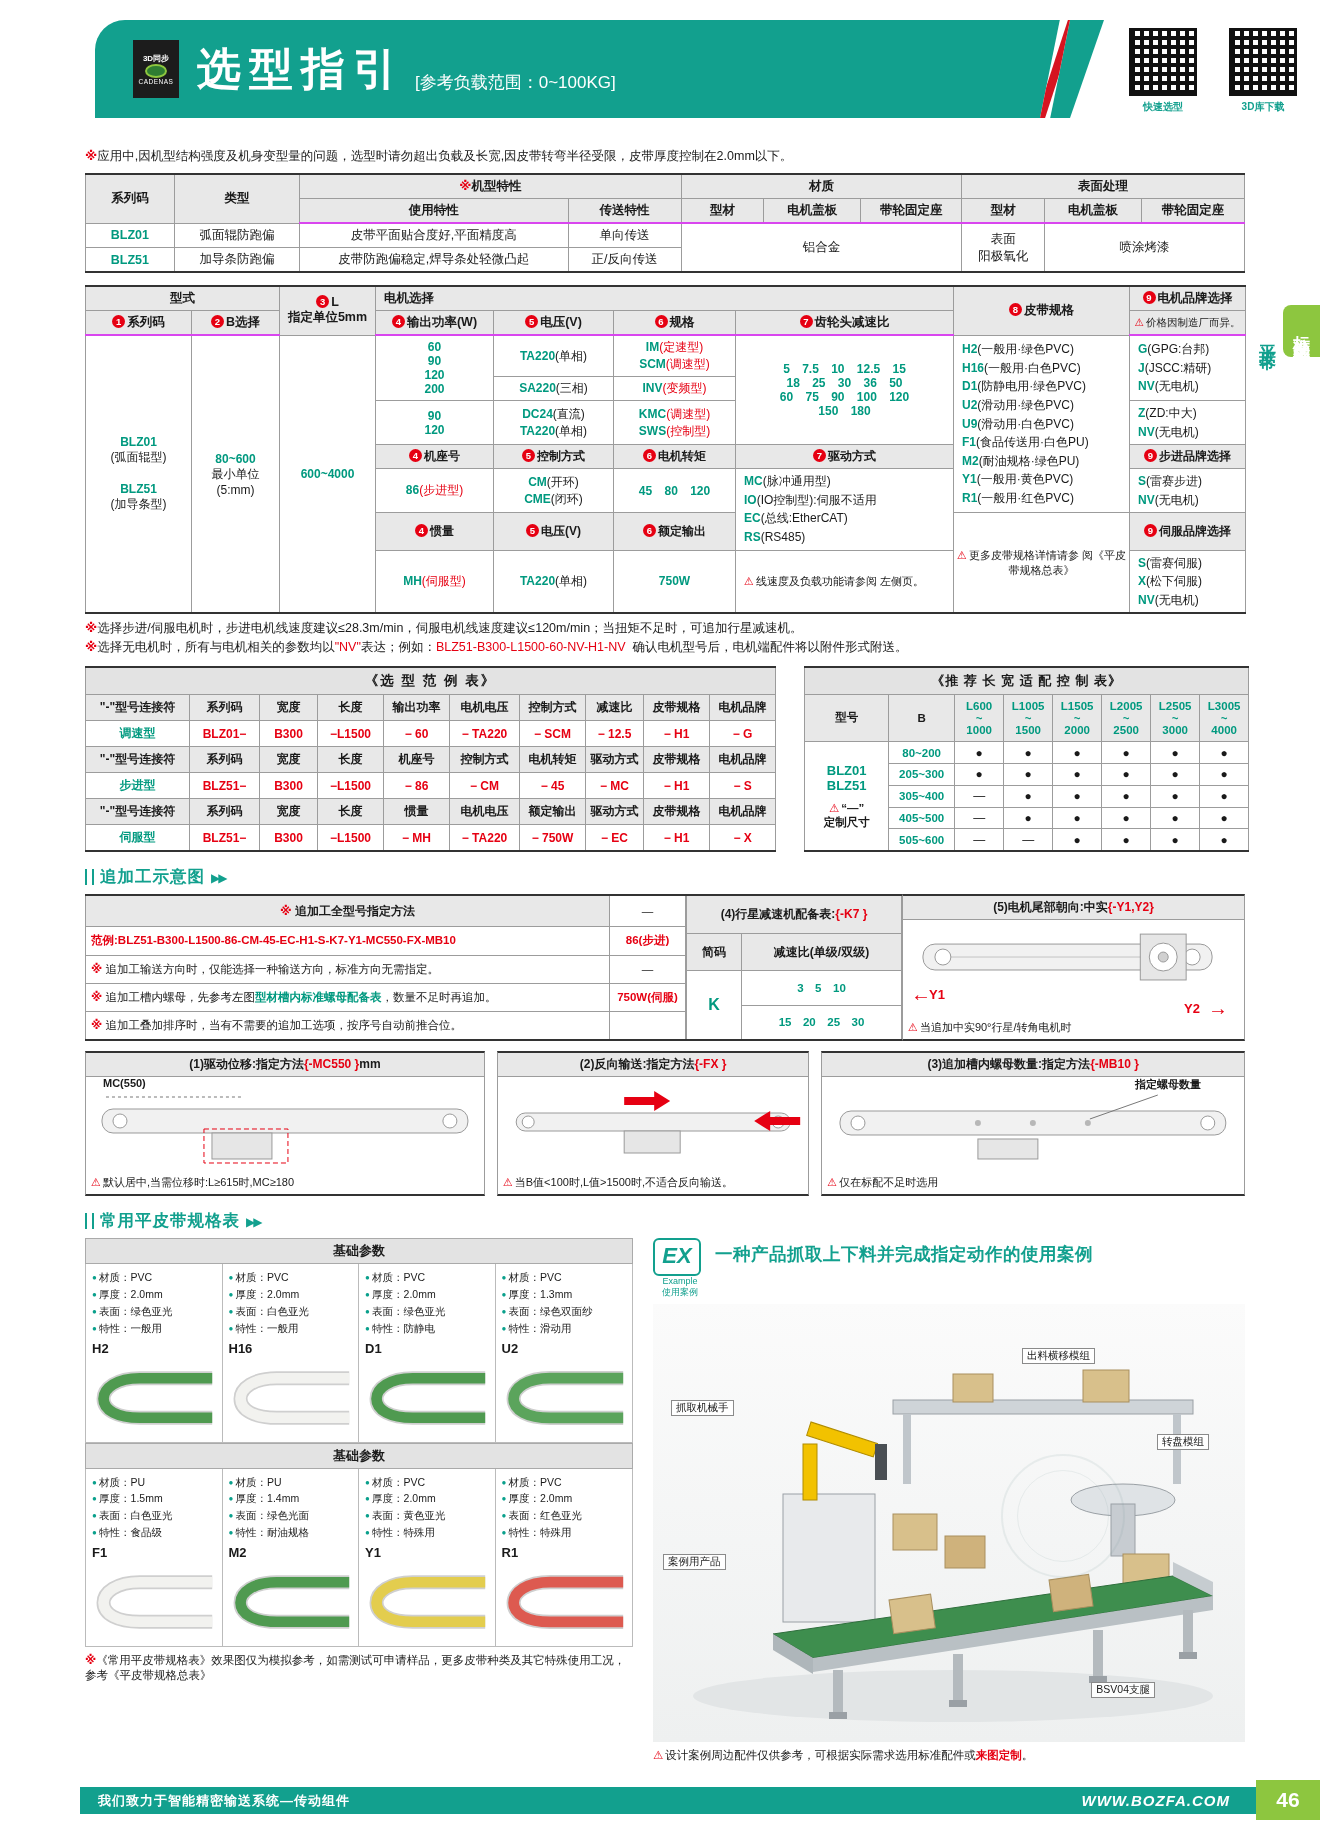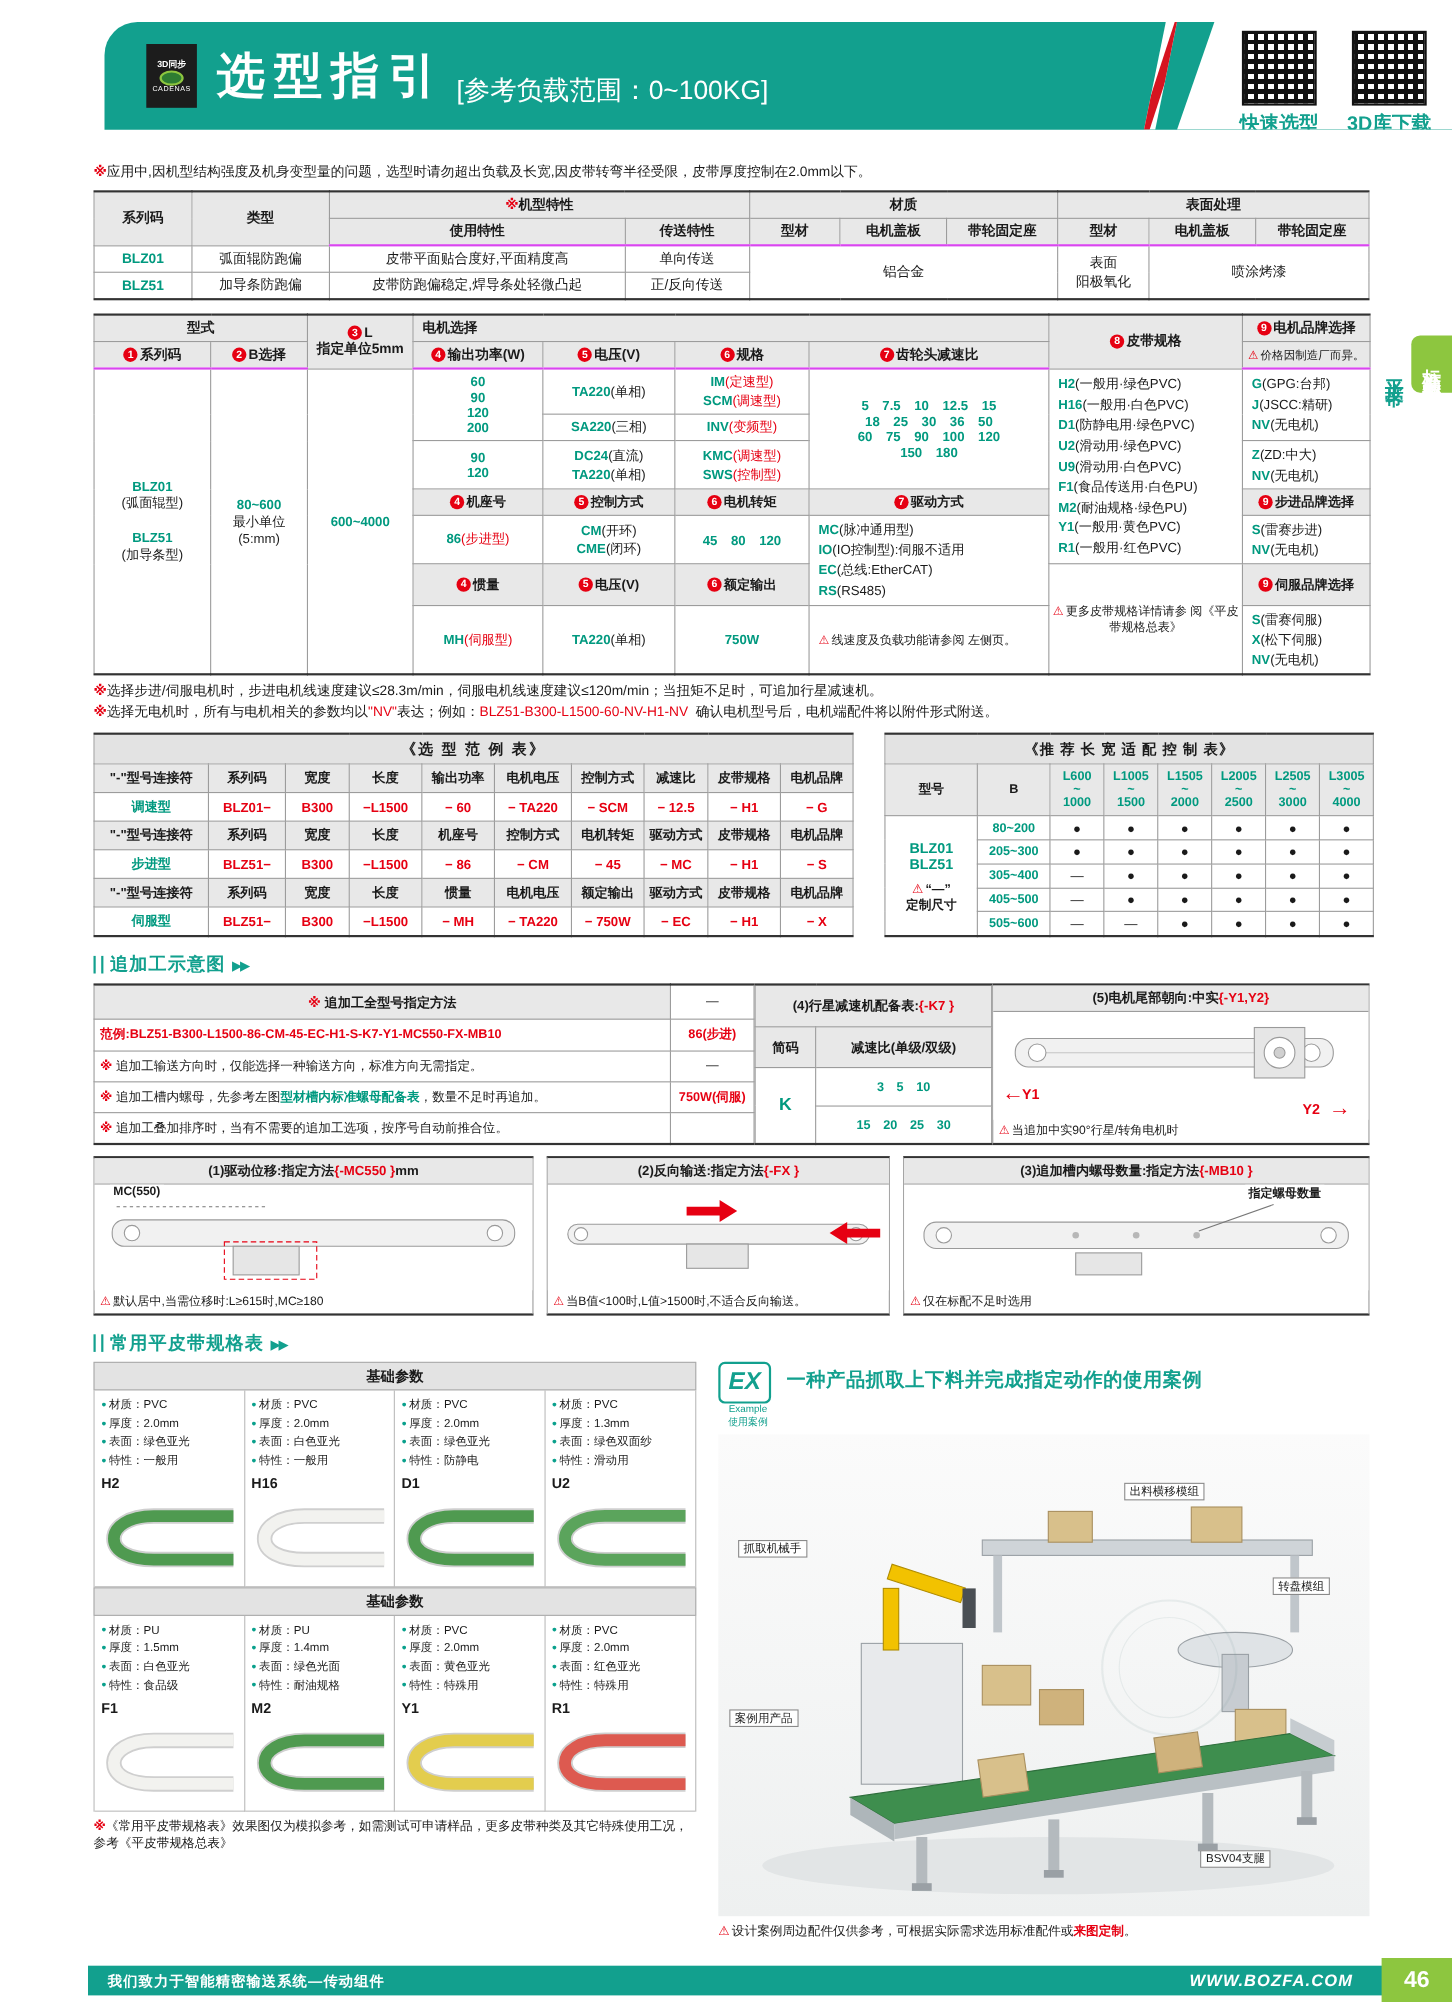--- a/index.html
+++ b/index.html
@@ -8,30 +8,30 @@
   .teal{color:#00997f}.red{color:#e60012}.b{font-weight:bold}
   .pre{white-space:pre-line}.ws{word-spacing:9px}
   
   .banner{position:absolute;left:95px;top:20px;right:0;height:98px;background:#12a08e;border-radius:30px 0 0 0;}
   .banner-inner{position:relative;height:100%;display:flex;align-items:center}
   .logo-box{width:46px;height:58px;background:#1c1c1c;margin-left:38px;display:flex;flex-direction:column;align-items:center;justify-content:space-between;padding:13px 2px;box-sizing:border-box}
   .logo-box .lt{color:#fff;font-size:8px;font-weight:bold}
   .logo-box .lc{width:22px;height:22px;border-radius:50%;background:#2e7d32;border:2px solid #8dc63f;box-sizing:border-box}
   .logo-box .lb{color:#fff;font-size:6.5px;letter-spacing:.5px}
   .banner-title{color:#fff;font-size:44px;font-weight:bold;letter-spacing:8px;margin-left:18px}
-  .banner-sub{color:#fff;font-size:24px;margin-left:10px;margin-top:26px}
+  .banner-sub{color:#fff;font-size:17px;margin-left:10px;margin-top:26px}
   .qr-panel{position:absolute;right:0;top:0;bottom:0;width:250px;background:#fff;
             clip-path:polygon(34px 0,100% 0,100% 100%,0 100%);display:flex;align-items:flex-start;justify-content:flex-end;padding:8px 14px 0 0;box-sizing:border-box;gap:14px}
   .qr-stripe{position:absolute;right:250px;top:0;height:100%;width:30px;background:#fff;clip-path:polygon(100% 0,66% 0,0 100%,34% 100%);}
   .qr-stripe::before{content:"";position:absolute;left:12px;top:0;width:9px;height:100%;background:#d61420;transform:skewX(-18deg)}
   .qr{width:86px;display:flex;flex-direction:column;align-items:center}
   .qr .code{width:64px;height:64px;border:2px solid #111;background:
       repeating-linear-gradient(0deg,#111 0 4px,transparent 4px 9px),
       repeating-linear-gradient(90deg,#111 0 4px,#fff 4px 9px)}
-  .qr .lbl{color:#12a08e;font-weight:bold;font-size:18px;margin-top:4px}
+  .qr .lbl{color:#12a08e;font-weight:bold;font-size:10px;margin-top:4px}
   
   .side-tab{position:absolute;right:0;top:305px;display:flex;align-items:flex-start}
   .vtext{writing-mode:vertical-rl;letter-spacing:4px;font-weight:bold}
   .side-tab .t1v{color:#12a08e;font-size:17px;margin-right:4px;margin-top:26px}
   .side-tab .t2v{background:#8dc63f;color:#fff;font-size:17px;padding:16px 7px;border-radius:8px 0 0 8px}
   
   .content{position:absolute;left:85px;top:148px;width:1160px}
   .note-line{font-size:12.5px;margin-bottom:8px}
   table{border-collapse:collapse;table-layout:fixed}
   .gt{width:100%;border-top:2px solid #333;border-bottom:2px solid #333}

